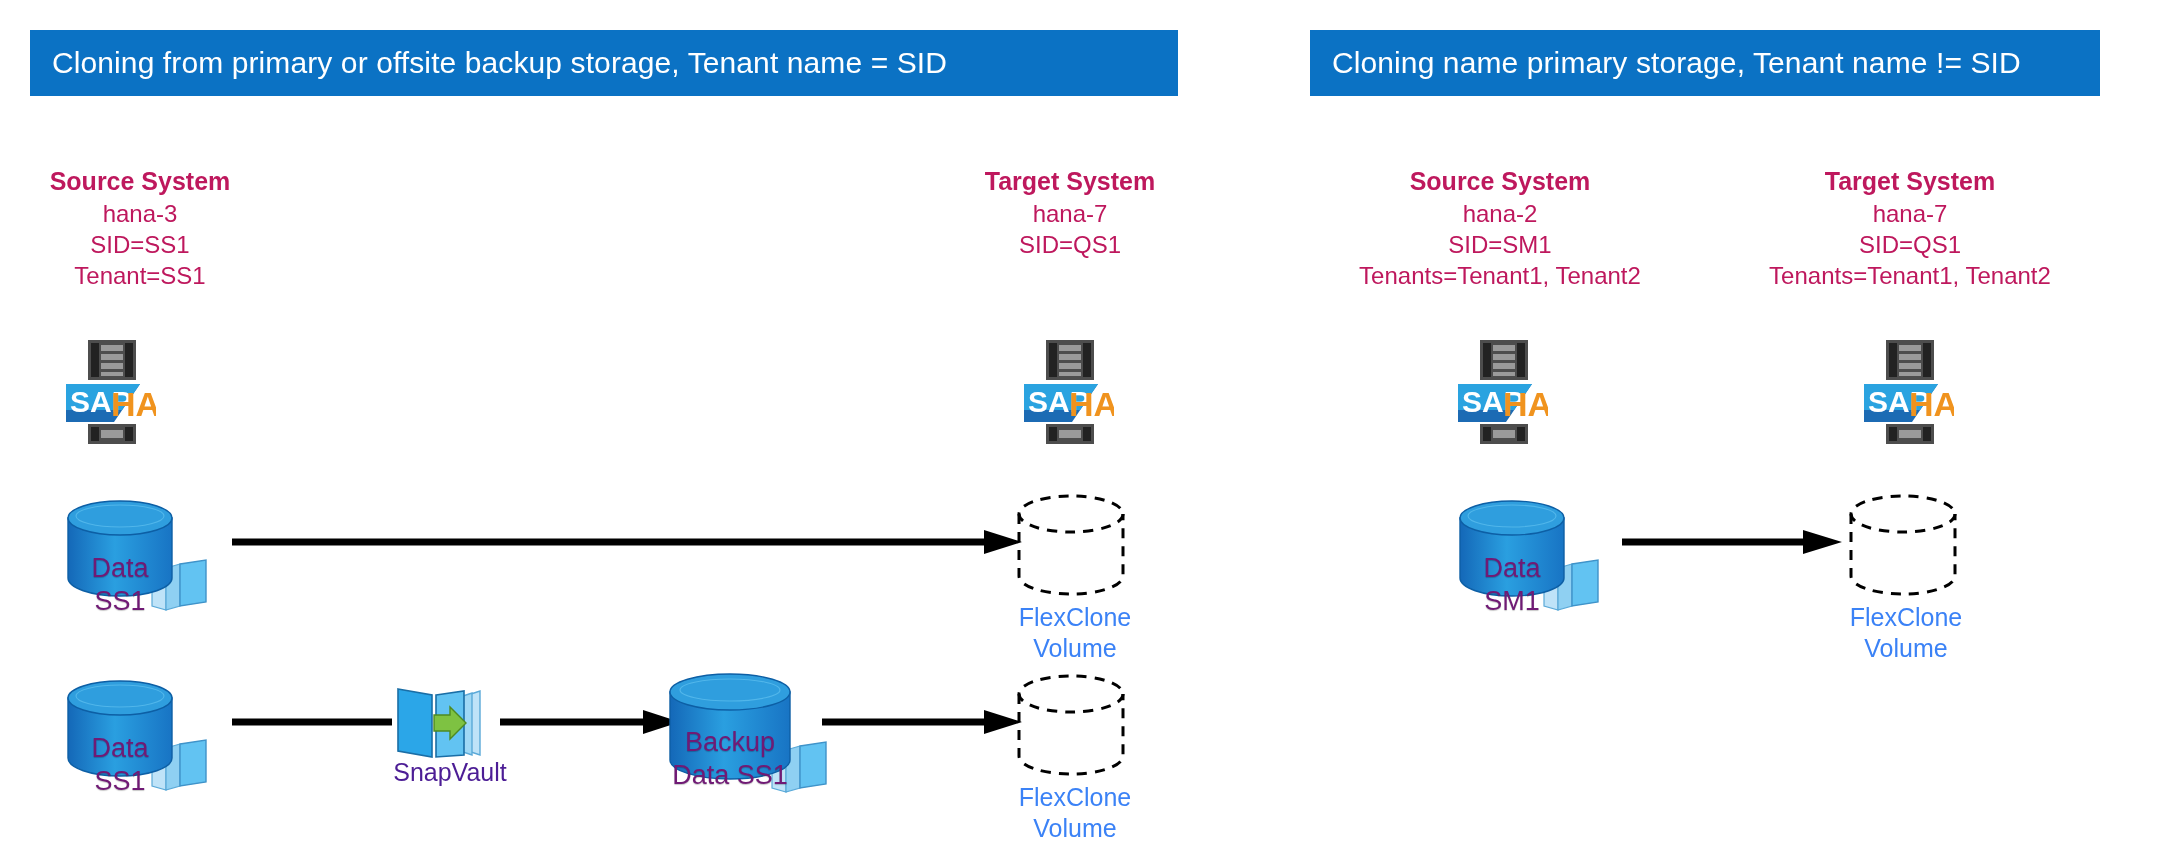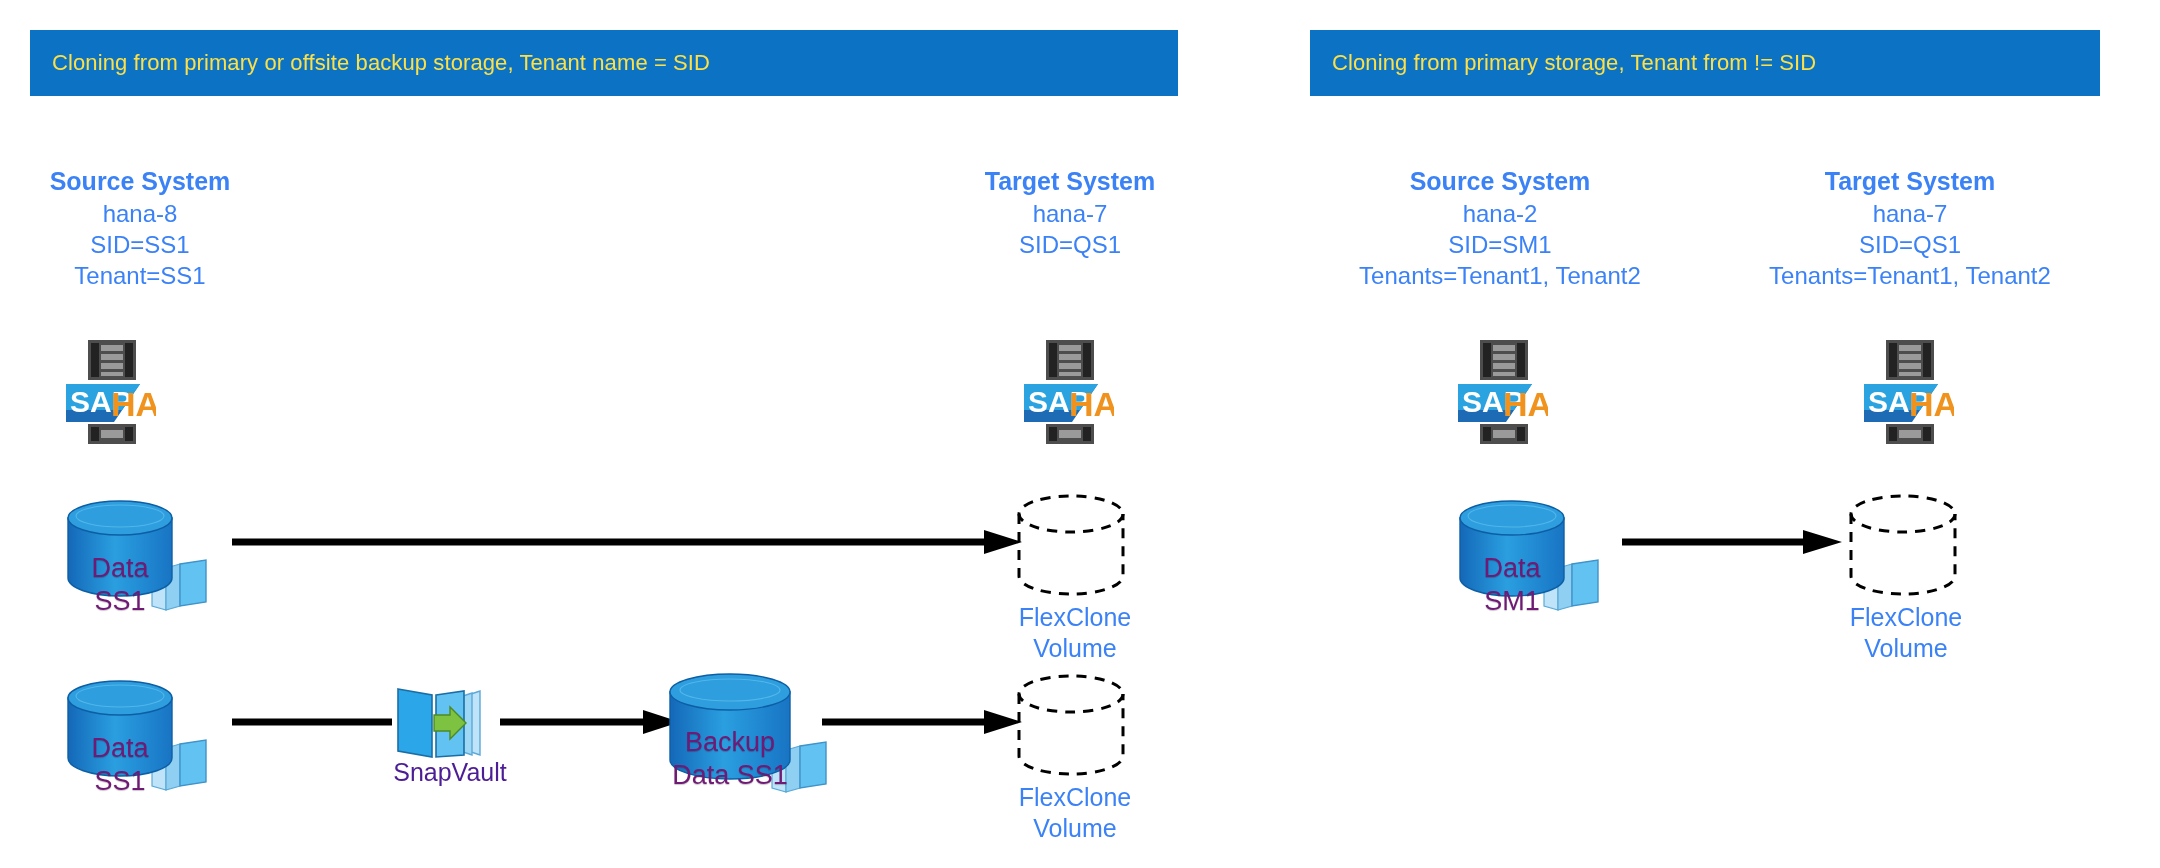--- a/index.html
+++ b/index.html
@@ -14,36 +14,36 @@
     font-family: "Liberation Sans", sans-serif;
     overflow: hidden;
   }
   .panel { position: absolute; top: 0; height: 868px; }
   #panel-left  { left: 0;     width: 1280px; }
   #panel-right { left: 1280px; width: 880px; }
 
   .banner {
     position: absolute;
     background: #0b72c4;
-    color: #fde047;
-    font-size: 22px;
+    color: #ffffff;
+    font-size: 30px;
     display: flex;
     align-items: center;
     padding-left: 22px;
     box-sizing: border-box;
     letter-spacing: 0.1px;
   }
   #banner-left  { left: 30px;  top: 30px; width: 1148px; height: 66px; }
   #banner-right { left: 1310px; top: 30px; width: 790px;  height: 66px; }
 
   
   .sys-block {
     position: absolute;
     text-align: center;
-    color: #3b82f6;
+    color: #be185d;
     line-height: 1.30;
   }
   .sys-title { font-size: 25px; font-weight: bold; }
   .sys-line  { font-size: 24px; font-weight: normal; }
 
   #sys-src-left { left: 0px;   top: 165px; width: 280px; }
   #sys-tgt-left { left: 930px; top: 165px; width: 280px; }
   #sys-src-right{ left: 1300px; top: 165px; width: 400px; }
   #sys-tgt-right{ left: 1700px; top: 165px; width: 420px; }
 
@@ -93,21 +93,21 @@
 </style>
 </head>
 <body>
 
 <div class="panel" id="panel-left">
 
   <div class="banner" id="banner-left">Cloning from primary or offsite backup storage, Tenant name = SID</div>
 
   <div class="sys-block" id="sys-src-left">
     <div class="sys-title">Source System</div>
-    <div class="sys-line">hana-8</div>
+    <div class="sys-line">hana-3</div>
     <div class="sys-line">SID=SS1</div>
     <div class="sys-line">Tenant=SS1</div>
   </div>
 
   <div class="sys-block" id="sys-tgt-left">
     <div class="sys-title">Target System</div>
     <div class="sys-line">hana-7</div>
     <div class="sys-line">SID=QS1</div>
   </div>
 
@@ -290,21 +290,21 @@
   </div>
   <div class="fc-caption" style="left:975px; top:782px; width:200px;">
     <div>FlexClone</div>
     <div>Volume</div>
   </div>
 
 </div>
 
 <div class="panel" id="panel-right" style="left:0;width:2160px;">
 
-  <div class="banner" id="banner-right">Cloning from primary storage, Tenant from != SID</div>
+  <div class="banner" id="banner-right">Cloning name primary storage, Tenant name != SID</div>
 
   <div class="sys-block" id="sys-src-right">
     <div class="sys-title">Source System</div>
     <div class="sys-line">hana-2</div>
     <div class="sys-line">SID=SM1</div>
     <div class="sys-line">Tenants=Tenant1, Tenant2</div>
   </div>
 
   <div class="sys-block" id="sys-tgt-right">
     <div class="sys-title">Target System</div>

